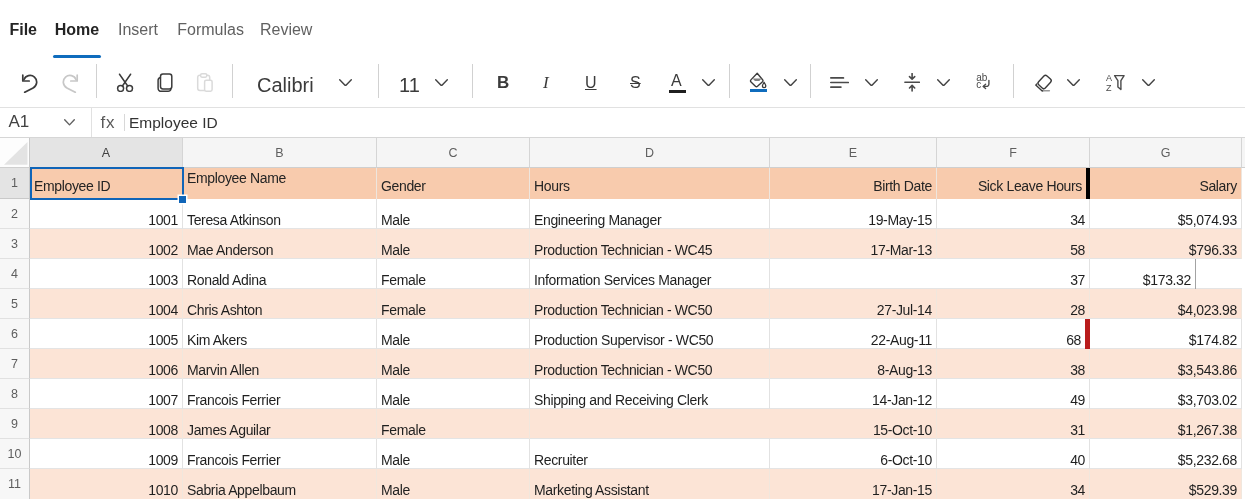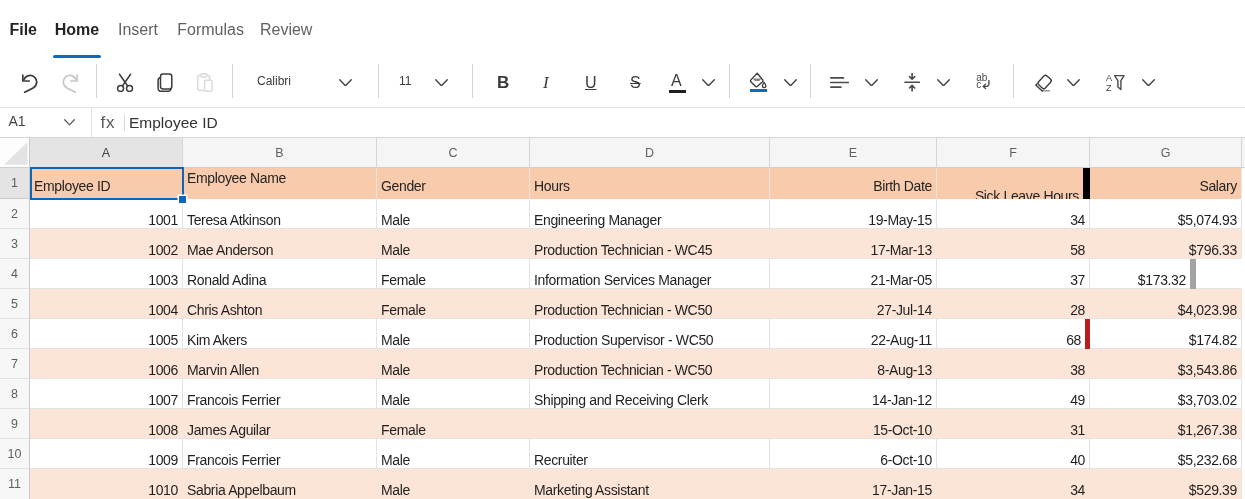--- a/index.html
+++ b/index.html
@@ -3,21 +3,21 @@
 *{margin:0;padding:0;box-sizing:border-box}
 html,body{width:1245px;height:499px;background:#fff;overflow:hidden}
 #app{position:relative;width:1245px;height:499px;background:#fff;font-family:"Liberation Sans",sans-serif;}
 .abs{position:absolute}
 
 .tab{position:absolute;top:0;height:56px;line-height:60px;font-size:16px;color:#616161;white-space:nowrap}
 .tab.sel{color:#242424;font-weight:700}
 #tabline{position:absolute;left:53px;top:55px;width:48px;height:3px;background:#0f6cbd;border-radius:2px}
 
 .sep{position:absolute;top:64px;width:1px;height:34px;background:#d1d1d1}
-.tbtxt{position:absolute;font-size:12px;color:#3b3b3b;white-space:nowrap}
+.tbtxt{position:absolute;font-size:20px;color:#3b3b3b;white-space:nowrap}
 
 #fbar{position:absolute;left:0;top:107px;width:1245px;height:31px;border-top:1px solid #e1e1e1;border-bottom:1px solid #d6d6d6;background:#fff}
 
 .colhdr{position:absolute;top:138px;height:30px;background:#f5f5f5;font-size:12.5px;color:#5f5f5f;text-align:center;line-height:30px;border-right:1px solid #d5d5d5;border-bottom:1px solid #cfcfcf}
 .row{position:absolute;left:0;width:1245px;height:30px}
 .rnum{position:absolute;left:0;top:0;width:30px;height:100%;background:#f7f7f7;border-right:1px solid #c9c9c9;border-bottom:1px solid #e1e1e1;font-size:12.5px;color:#5e5e5e;text-align:center;line-height:30px}
 .cell{position:absolute;top:0;height:100%;font-size:13px;color:#1f1f1f;line-height:30px;padding-top:7px;white-space:nowrap;overflow:hidden}
 .cell{line-height:16px;padding-top:13px;font-size:14px;letter-spacing:-0.35px}
 .cl{text-align:left;padding-left:4px}
 .cr{text-align:right;padding-right:4px}
@@ -117,21 +117,21 @@
     </svg>
 <svg class="abs" style="left:1106px;top:72.5px" width="19" height="19" viewBox="0 0 19 19" fill="none" stroke="#4a4a4a" stroke-width="1.4" stroke-linecap="round" stroke-linejoin="round">
       <text x="0" y="7.5" font-size="9" fill="#4a4a4a" stroke="none" font-family="Liberation Sans">A</text>
       <text x="0" y="17.5" font-size="9" fill="#4a4a4a" stroke="none" font-family="Liberation Sans">Z</text>
       <path d="M8.6 2.6 H18.1 L14.9 7.6 V16.6 L11.9 13.9 V7.6 Z"></path>
     </svg>
 <svg class="abs" style="left:1141.5px;top:78.9px" width="13.0" height="7" viewBox="0 0 13.0 7" fill="none" stroke="#424242" stroke-width="1.4" stroke-linecap="round" stroke-linejoin="round">
       <path d="M0.7 0.8 L6.5 6.78 L12.3 0.8"></path>
     </svg>
 <div id="fbar"></div>
-<div class="abs" style="left:8.5px;top:107px;height:28px;line-height:29px;font-size:14px;color:#424242">A1</div>
+<div class="abs" style="left:8.5px;top:107px;height:28px;line-height:29px;font-size:17px;color:#424242">A1</div>
 <svg class="abs" style="left:64.0px;top:119.4px" width="11" height="7" viewBox="0 0 11 7" fill="none" stroke="#616161" stroke-width="1.4" stroke-linecap="round" stroke-linejoin="round">
       <path d="M0.7 0.8 L5.5 5.86 L10.3 0.8"></path>
     </svg>
 <div class="abs" style="left:91px;top:108px;width:1px;height:29px;background:#e1e1e1"></div>
 <div class="abs" style="left:100.5px;top:107.5px;height:29px;line-height:29px;font-size:17px;letter-spacing:0.8px;color:#5a5a5a">fx</div>
 <div class="abs" style="left:124px;top:114px;width:1px;height:17px;background:#d8d8d8"></div>
 <div class="abs" style="left:129px;top:107.5px;height:29px;line-height:29px;font-size:15.5px;color:#333">Employee ID</div>
 <div class="abs" style="left:0;top:138px;width:30px;height:30px;background:#fdfdfd;border-right:1px solid #c9c9c9;border-bottom:1px solid #cfcfcf"><svg width="29" height="29" viewBox="0 0 29 29">
         <path d="M27.5 4 L27.5 26.8 L4 26.8 Z" fill="#e3e3e3"></path>
       </svg></div>
@@ -144,21 +144,21 @@
 <div class="colhdr" style="left:1090px;width:152px;">G</div>
 <div class="colhdr" style="left:1242px;width:3px;border-right:none"></div>
 <div class="row" style="top:168px;height:31px">
 <div class="rnum" style="background:#e4e4e4;border-bottom-color:#c9c9c9">1</div>
 <div class="abs" style="left:30px;top:0;width:1212px;height:31px;background:#f8cbad"></div>
 <div class="cell cl" style="left:30px;width:153px;padding-top:10px;border-right:1px solid #eee6de;color:#242424">Employee ID</div>
 <div class="cell cl" style="left:183px;width:194px;padding-top:2px;border-right:1px solid #eee6de;color:#242424">Employee Name</div>
 <div class="cell cl" style="left:377px;width:153px;padding-top:10px;border-right:1px solid #eee6de;color:#242424">Gender</div>
 <div class="cell cl" style="left:530px;width:240px;padding-top:10px;border-right:1px solid #eee6de;color:#242424">Hours</div>
 <div class="cell cr" style="left:770px;width:167px;padding-top:10px;border-right:1px solid #eee6de;color:#242424">Birth Date</div>
-<div class="cell cr" style="left:937px;width:153px;padding-top:20px;border-right:7px solid #000000;color:#242424">Sick Leave Hours</div>
+<div class="cell cr" style="left:937px;width:153px;padding-top:10px;border-right:4px solid #000000;color:#242424">Sick Leave Hours</div>
 <div class="cell cr" style="left:1090px;width:152px;padding-top:10px;border-right:1px solid #eee6de;color:#242424">Salary</div>
 </div>
 <div class="row" style="top:199px;height:30px">
 <div class="rnum" style="">2</div>
 <div class="abs" style="left:30px;top:0;width:1212px;height:30px;background:#ffffff;border-bottom:1px solid #e4e4e4"></div>
 <div class="cell cr" style="left:30px;width:153px;border-right:1px solid #e2e2e2">1001</div>
 <div class="cell cl" style="left:183px;width:194px;border-right:1px solid #e2e2e2">Teresa Atkinson</div>
 <div class="cell cl" style="left:377px;width:153px;border-right:1px solid #e2e2e2">Male</div>
 <div class="cell cl" style="left:530px;width:240px;border-right:1px solid #e2e2e2">Engineering Manager</div>
 <div class="cell cr" style="left:770px;width:167px;border-right:1px solid #e2e2e2">19-May-15</div>
@@ -176,23 +176,22 @@
 <div class="cell cr" style="left:937px;width:153px;border-right:1px solid #f1e7dd">58</div>
 <div class="cell cr" style="left:1090px;width:152px;border-right:1px solid #f1e7dd">$796.33</div>
 </div>
 <div class="row" style="top:259px;height:30px">
 <div class="rnum" style="">4</div>
 <div class="abs" style="left:30px;top:0;width:1212px;height:30px;background:#ffffff;border-bottom:1px solid #e4e4e4"></div>
 <div class="cell cr" style="left:30px;width:153px;border-right:1px solid #e2e2e2">1003</div>
 <div class="cell cl" style="left:183px;width:194px;border-right:1px solid #e2e2e2">Ronald Adina</div>
 <div class="cell cl" style="left:377px;width:153px;border-right:1px solid #e2e2e2">Female</div>
 <div class="cell cl" style="left:530px;width:240px;border-right:1px solid #e2e2e2">Information Services Manager</div>
-<div class="cell cr" style="left:770px;width:167px;border-right:1px solid #e2e2e2">21-Mar-05</div>
 <div class="cell cr" style="left:937px;width:153px;border-right:1px solid #e2e2e2">37</div>
-<div class="cell cr" style="left:1044px;width:152px;border-right:6px solid #a3a3a3">$173.32</div>
+<div class="cell cr" style="left:1044px;width:152px;border-right:1px solid #a3a3a3">$173.32</div>
 </div>
 <div class="row" style="top:289px;height:30px">
 <div class="rnum" style="">5</div>
 <div class="abs" style="left:30px;top:0;width:1212px;height:30px;background:#fce4d6;border-bottom:1px solid #e4e4e4"></div>
 <div class="cell cr" style="left:30px;width:153px;border-right:1px solid #f1e7dd">1004</div>
 <div class="cell cl" style="left:183px;width:194px;border-right:1px solid #f1e7dd">Chris Ashton</div>
 <div class="cell cl" style="left:377px;width:153px;border-right:1px solid #f1e7dd">Female</div>
 <div class="cell cl" style="left:530px;width:240px;border-right:1px solid #f1e7dd">Production Technician - WC50</div>
 <div class="cell cr" style="left:770px;width:167px;border-right:1px solid #f1e7dd">27-Jul-14</div>
 <div class="cell cr" style="left:937px;width:153px;border-right:1px solid #f1e7dd">28</div>

